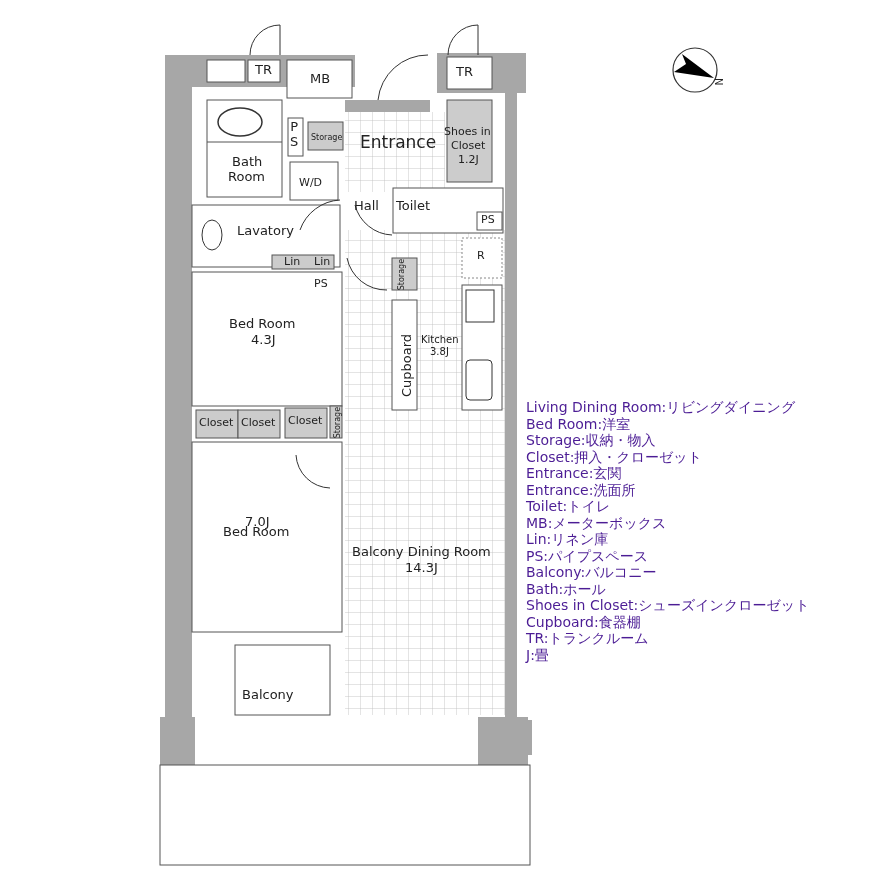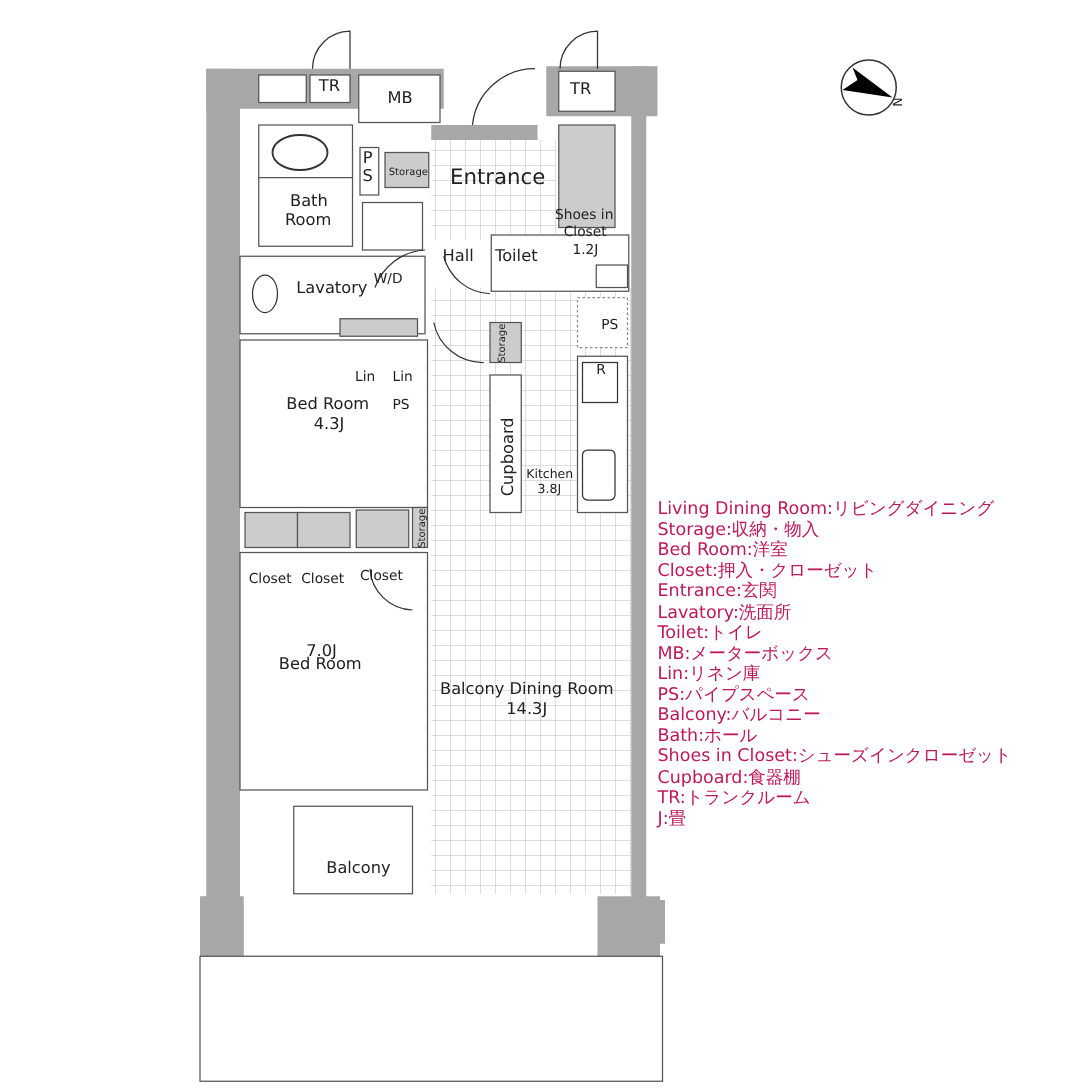--- a/index.html
+++ b/index.html
@@ -1,21 +1,21 @@
 <!DOCTYPE html>
 <html><head>
 <meta charset="utf-8">
 <style>
   html,body{margin:0;padding:0;background:#fff;}
   body{width:872px;height:872px;position:relative;overflow:hidden;font-family:"DejaVu Sans","Liberation Sans",sans-serif;color:#222;}
   svg{position:absolute;left:0;top:0;}
   .lbl{position:absolute;font-size:13px;color:#222;line-height:1.15;text-align:center;white-space:nowrap;}
   .sm{font-size:8px;}
-  .md{font-size:11px;margin-top:40px;}
-  .legend{position:absolute;left:526px;top:399px;font-size:14px;line-height:16.5px;color:#be185d;}
+  .md{font-size:11px;}
+  .legend{position:absolute;left:526px;top:399px;font-size:14px;line-height:16.5px;color:#4c1d95;}
   .legend div{white-space:nowrap;}
 </style>
 </head>
 <body>
 
 <svg width="872" height="872" viewBox="0 0 872 872">
   <defs>
     <pattern id="grid" width="12" height="12" patternUnits="userSpaceOnUse">
       <path d="M12 0H0V12" fill="none" stroke="#bbb" stroke-width="0.8"></path>
     </pattern>
@@ -125,30 +125,30 @@
 <div class="lbl md" style="left:430px;top:346px;font-size:10px">3.8J</div>
 <div class="lbl" style="left:376px;top:358px;transform:rotate(-90deg)">Cupboard</div>
 <div class="lbl md" style="left:199px;top:417px">Closet</div>
 <div class="lbl md" style="left:241px;top:417px">Closet</div>
 <div class="lbl md" style="left:288px;top:415px">Closet</div>
 <div class="lbl sm" style="left:322px;top:418px;transform:rotate(-90deg)">Storage</div>
 <div class="lbl" style="left:223px;top:525px">Bed Room</div>
 <div class="lbl" style="left:245px;top:515px">7.0J</div>
 <div class="lbl" style="left:352px;top:545px">Balcony Dining Room</div>
 <div class="lbl" style="left:405px;top:561px">14.3J</div>
-<div class="lbl" style="left:261px;top:688px">Balcony</div>
+<div class="lbl" style="left:242px;top:688px">Balcony</div>
 <div class="lbl" style="left:716px;top:76px;font-size:10px;transform:rotate(-90deg)">N</div>
 
 <div class="legend">
   <div>Living Dining Room:リビングダイニング</div>
+  <div>Bed Room:洋室</div>
   <div>Storage:収納・物入</div>
-  <div>Bed Room:洋室</div>
   <div>Closet:押入・クローゼット</div>
   <div>Entrance:玄関</div>
-  <div>Lavatory:洗面所</div>
+  <div>Entrance:洗面所</div>
   <div>Toilet:トイレ</div>
   <div>MB:メーターボックス</div>
   <div>Lin:リネン庫</div>
   <div>PS:パイプスペース</div>
   <div>Balcony:バルコニー</div>
   <div>Bath:ホール</div>
   <div>Shoes in Closet:シューズインクローゼット</div>
   <div>Cupboard:食器棚</div>
   <div>TR:トランクルーム</div>
   <div>J:畳</div>

